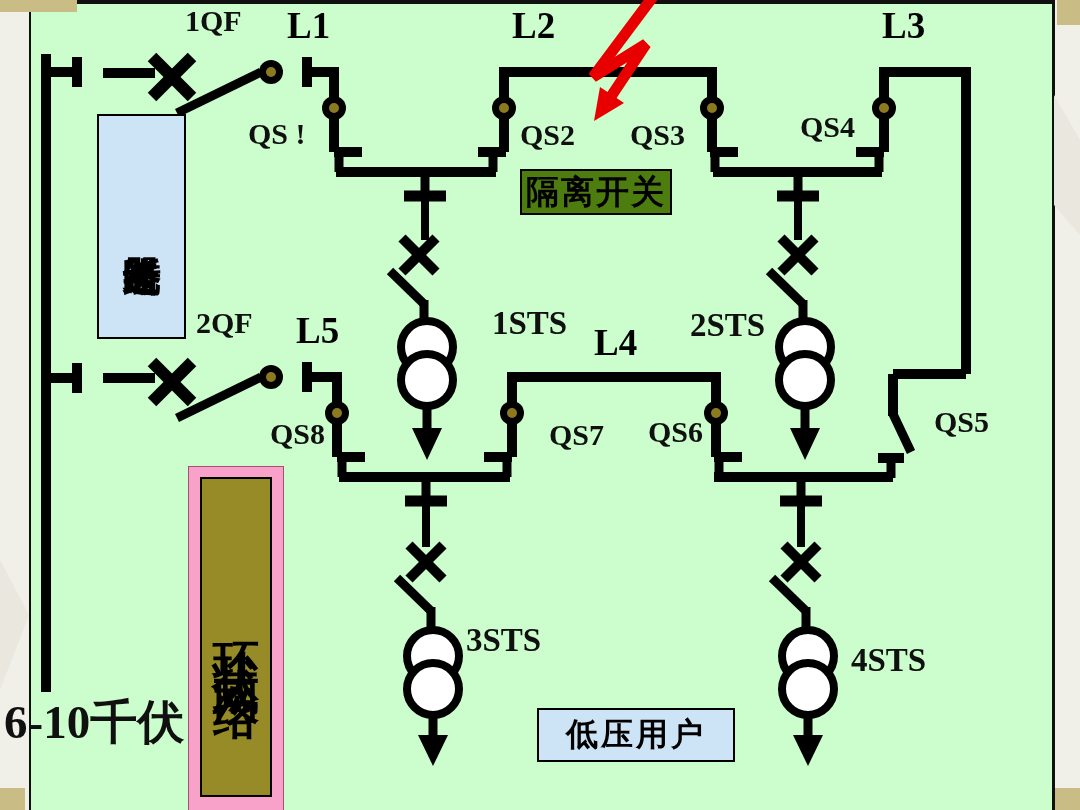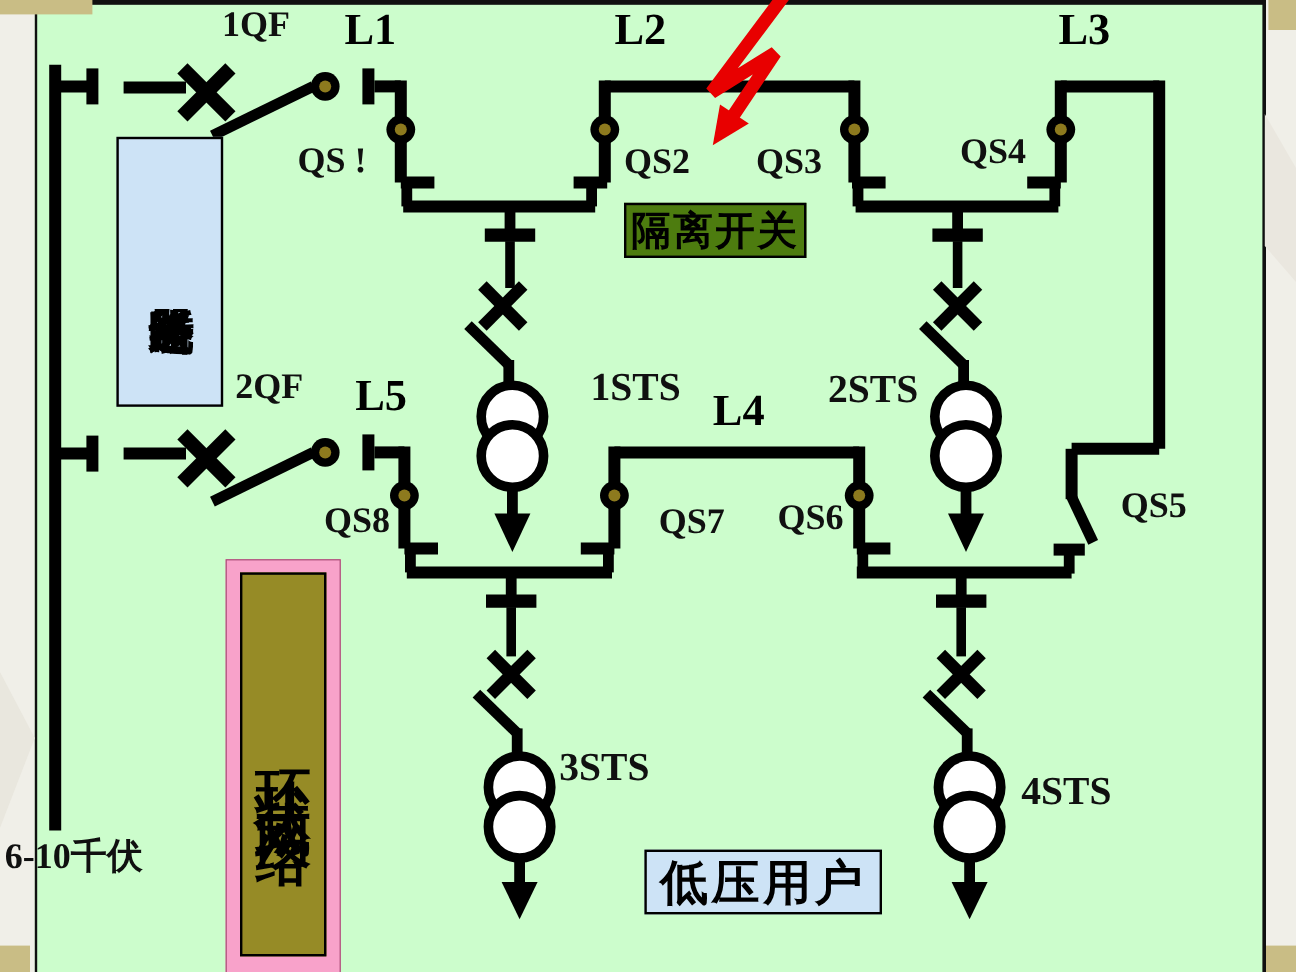--- a/index.html
+++ b/index.html
@@ -17,30 +17,30 @@
   }
   .margin-tan { position:absolute; background:#c9bd85; z-index:6; }
   .margin-shape { position:absolute; z-index:1; }
   #circuit { position:absolute; left:0; top:0; z-index:3; }
   .lbl {
     position:absolute; z-index:5; font-weight:bold; font-size:30px;
     color:#101010; white-space:nowrap; line-height:1;
   }
   .red { color:#000000; font-size:37px;text-align:right; }
   .sts { font-size:33px; }
-  .volt { font-size:30px; }
+  .volt { font-size:47px; }
   .callout {
     position:absolute; z-index:5; background:#cde3f6; border:2px solid #000;
     display:flex; align-items:center; justify-content:center;
     font-weight:bold; color:#000;
   }
   .vtext { writing-mode:vertical-rl; text-orientation:upright; }
   #box-incoming { left:97px; top:114px; width:85px; height:221px; font-size:38px; }
   #box-isolator { left:520px; top:169px; width:148px; height:42px; font-size:33px; letter-spacing:2px; background:#4d7c0f; }
-  #box-lv { left:537px; top:708px; width:194px; height:50px; font-size:40px; letter-spacing:3px; }
+  #box-lv { left:537px; top:708px; width:194px; height:50px; font-size:32px; letter-spacing:3px; }
   #box-ring-outer {
     position:absolute; z-index:5; left:188px; top:466px; width:94px; height:344px;
     background:#f8a2ca; border:1px solid #a94d76;
     display:flex; align-items:flex-start; justify-content:center;
   }
   #box-ring-inner {
     margin-top:10px; width:68px; height:316px;
     background:#968b26; border:2px solid #000;
     display:flex; align-items:center; justify-content:center;
     font-weight:bold; font-size:46px; color:#000; letter-spacing:13px;

